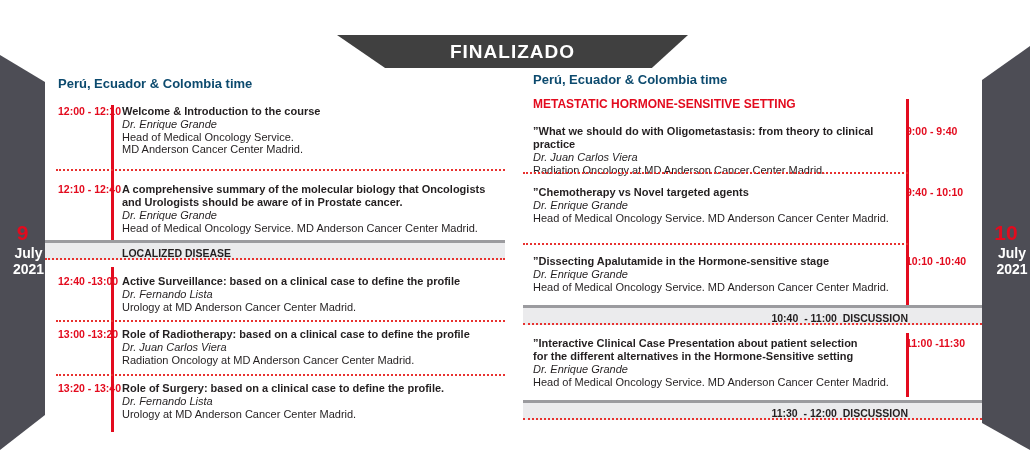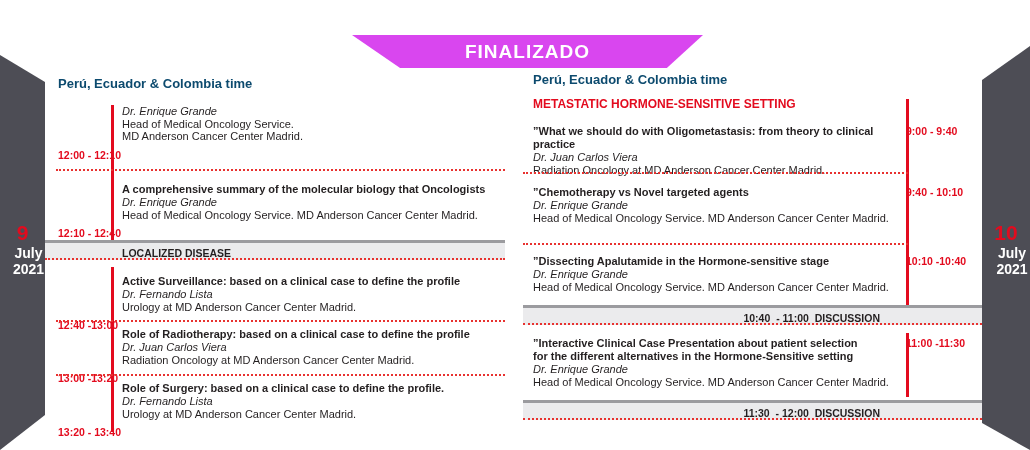--- a/index.html
+++ b/index.html
@@ -14,50 +14,50 @@
   
   .ribbon{position:absolute;top:0;height:450px;background:#4d4d55;}
   .ribbon.left{left:0;width:45px;clip-path:polygon(0 55px,100% 82px,100% 415px,0 450px);}
   .ribbon.right{left:982px;width:48px;clip-path:polygon(0 80px,100% 46px,100% 100%,0 423px);}
   .date-block{position:absolute;top:221px;text-align:center;z-index:3;}
   .date-block.l{left:0;width:45px;}
   .date-block.r{left:982px;width:48px;}
   .date-day{font-size:21px;line-height:24px;font-weight:bold;color:#e30b1e;}
   .date-month,.date-year{font-size:14px;line-height:16px;font-weight:bold;color:#ffffff;margin-left:12px;}
   
-  .banner{position:absolute;left:352px;top:35px;width:351px;height:33px;background:#d946ef;
+  .banner{position:absolute;left:337px;top:35px;width:351px;height:33px;background:#404040;
     clip-path:polygon(0 0,100% 0,89.7% 100%,13.7% 100%);
     display:flex;align-items:center;justify-content:center;text-align:center;}
   .banner span{color:#ffffff;font-size:19px;font-weight:bold;letter-spacing:1px;}
   
   .tz-header{position:absolute;color:#0c4a6e;font-size:13px;font-weight:bold;}
   .section-header{position:absolute;color:#e30b1e;font-size:12px;font-weight:bold;}
   
   .vline{position:absolute;width:3px;background:#e30b1e;}
   
   .session{position:absolute;display:flex;align-items:flex-start;}
   .session.l{left:58px;width:447px;}
   .session.r{left:533px;width:449px;}
   .time{color:#e30b1e;font-size:10.5px;font-weight:bold;line-height:13px;white-space:nowrap;}
-  .session.l .time{width:50px;text-align:right;flex-shrink:0;margin-top:44px;}
+  .session.l .time{width:50px;text-align:right;flex-shrink:0;}
   .session.l .body{margin-left:14px;flex:1;}
   .session.r .body{width:373px;flex-shrink:0;}
   .session.r .time{width:66px;padding-left:0;flex-shrink:0;}
   .title{font-size:11px;font-weight:bold;line-height:13px;color:#231f20;}
   .speaker{font-size:11px;font-style:italic;line-height:12.5px;}
   .org{font-size:11px;line-height:12.5px;}
   
   .dotted{position:absolute;height:0;border-top:2px dotted #e8312f;}
   .dotted.lcol{left:56px;width:449px;}
   .dotted.rcol{left:523px;width:385px;}
   
   .bar{position:absolute;background:#ebebed;border-top:3px solid #9b9b9f;border-bottom:2px dotted #e8312f;
     line-height:20px;height:20px;font-size:10.5px;font-weight:bold;color:#231f20;}
   .bar.lbar{left:45px;width:460px;padding-left:77px;box-sizing:border-box;}
-  .bar.rbar{left:523px;width:459px;text-align:right;padding-right:102px;box-sizing:border-box;}
+  .bar.rbar{left:523px;width:459px;text-align:right;padding-right:74px;box-sizing:border-box;}
   .bar span{white-space:pre;}
 </style>
 </head>
 <body>
 
 <div>
 
   <div class="ribbon left"></div>
   <div class="ribbon right"></div>
 
@@ -77,32 +77,34 @@
   </div>
 
   <div class="tz-header" style="left:58px;top:76px;">Perú, Ecuador &amp; Colombia time</div>
 
   <div class="vline" style="left:111px;top:105px;height:135px;"></div>
   <div class="vline" style="left:111px;top:267px;height:165px;"></div>
 
   <div class="session l" style="top:105px;">
     <div class="time">12:00 - 12:10</div>
     <div class="body">
+      <div class="title">Welcome &amp; Introduction to the course</div>
       <div class="speaker">Dr. Enrique Grande</div>
       <div class="org">Head of Medical Oncology Service.</div>
       <div class="org">MD Anderson Cancer Center Madrid.</div>
     </div>
   </div>
 
   <div class="dotted lcol" style="top:169px;"></div>
 
   <div class="session l" style="top:183px;">
     <div class="time">12:10 - 12:40</div>
     <div class="body">
       <div class="title">A comprehensive summary of the molecular biology that Oncologists</div>
+      <div class="title">and Urologists should be aware of in Prostate cancer.</div>
       <div class="speaker">Dr. Enrique Grande</div>
       <div class="org">Head of Medical Oncology Service. MD Anderson Cancer Center Madrid.</div>
     </div>
   </div>
 
   <div class="bar lbar" style="top:240px;">
     <span>LOCALIZED DISEASE</span>
   </div>
 
   <div class="session l" style="top:275px;">

